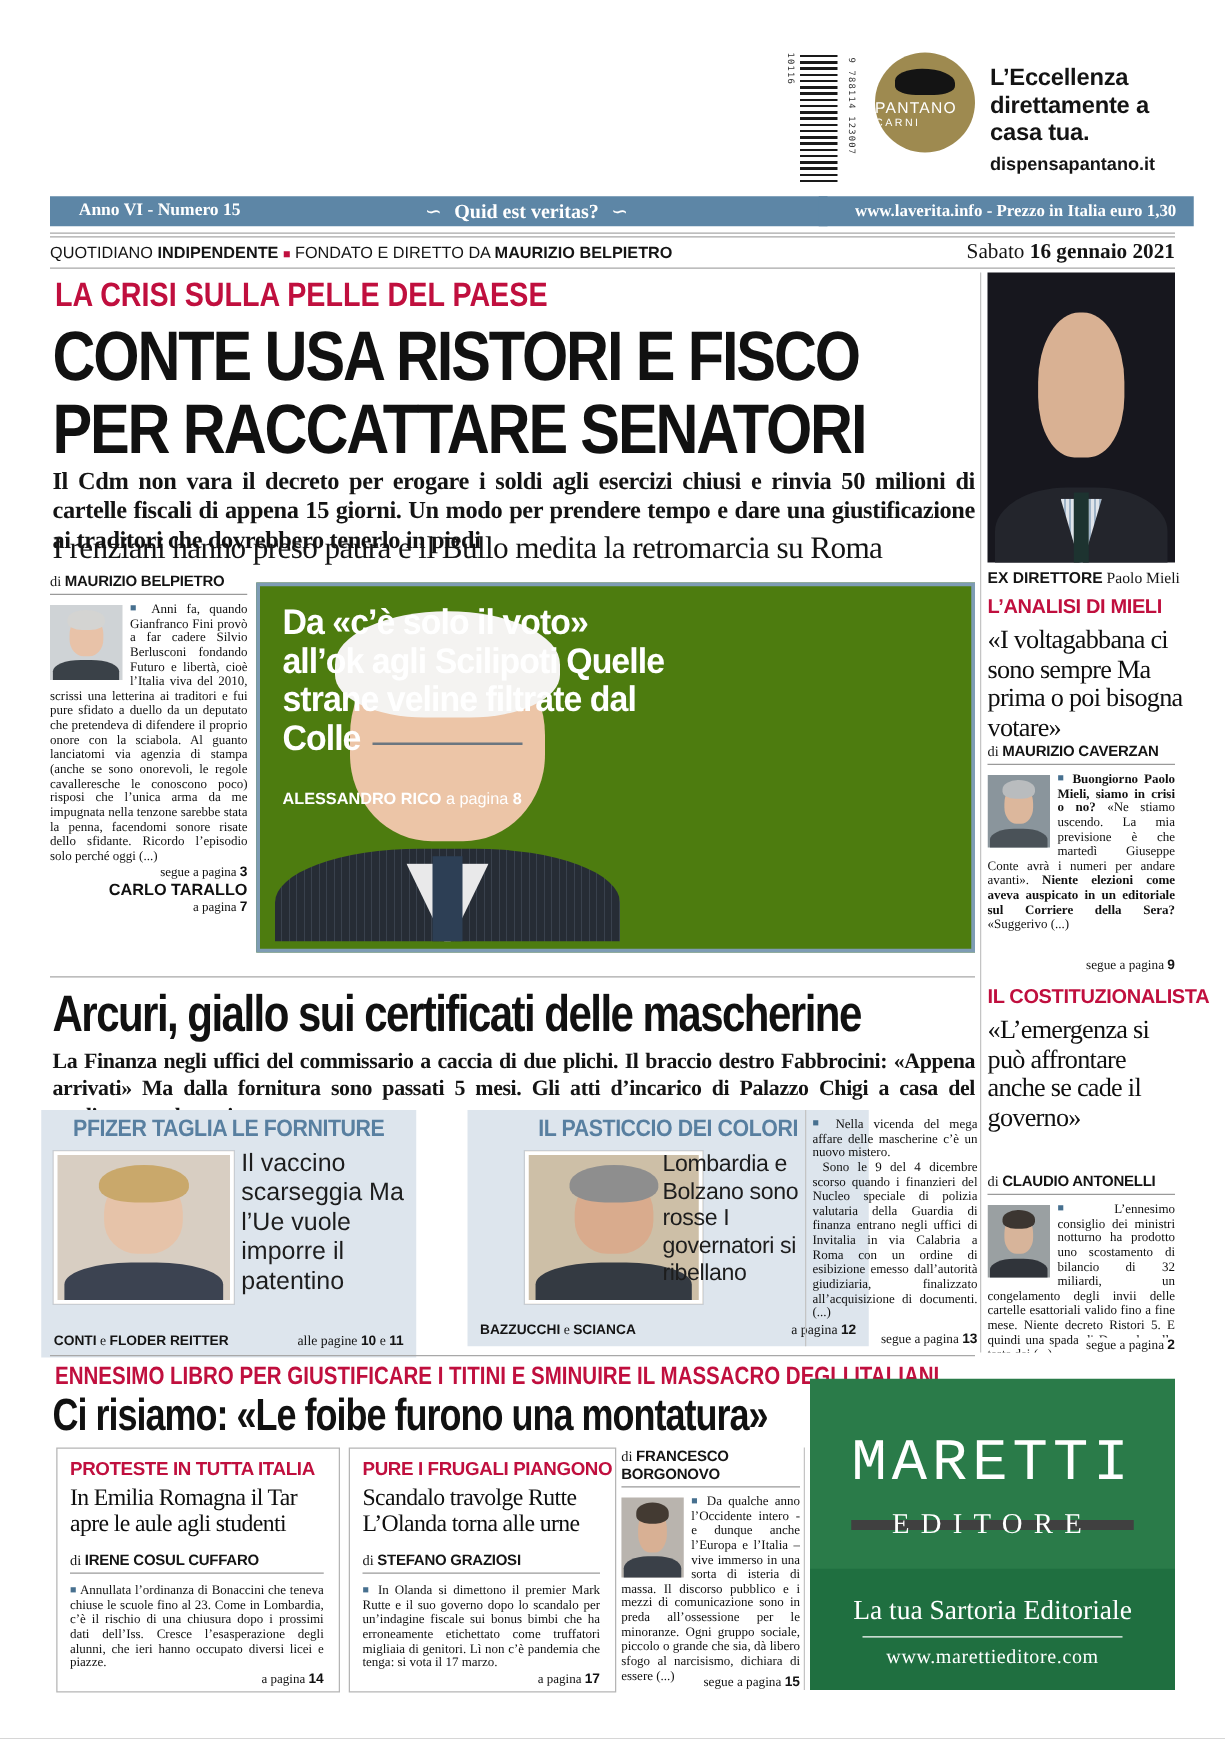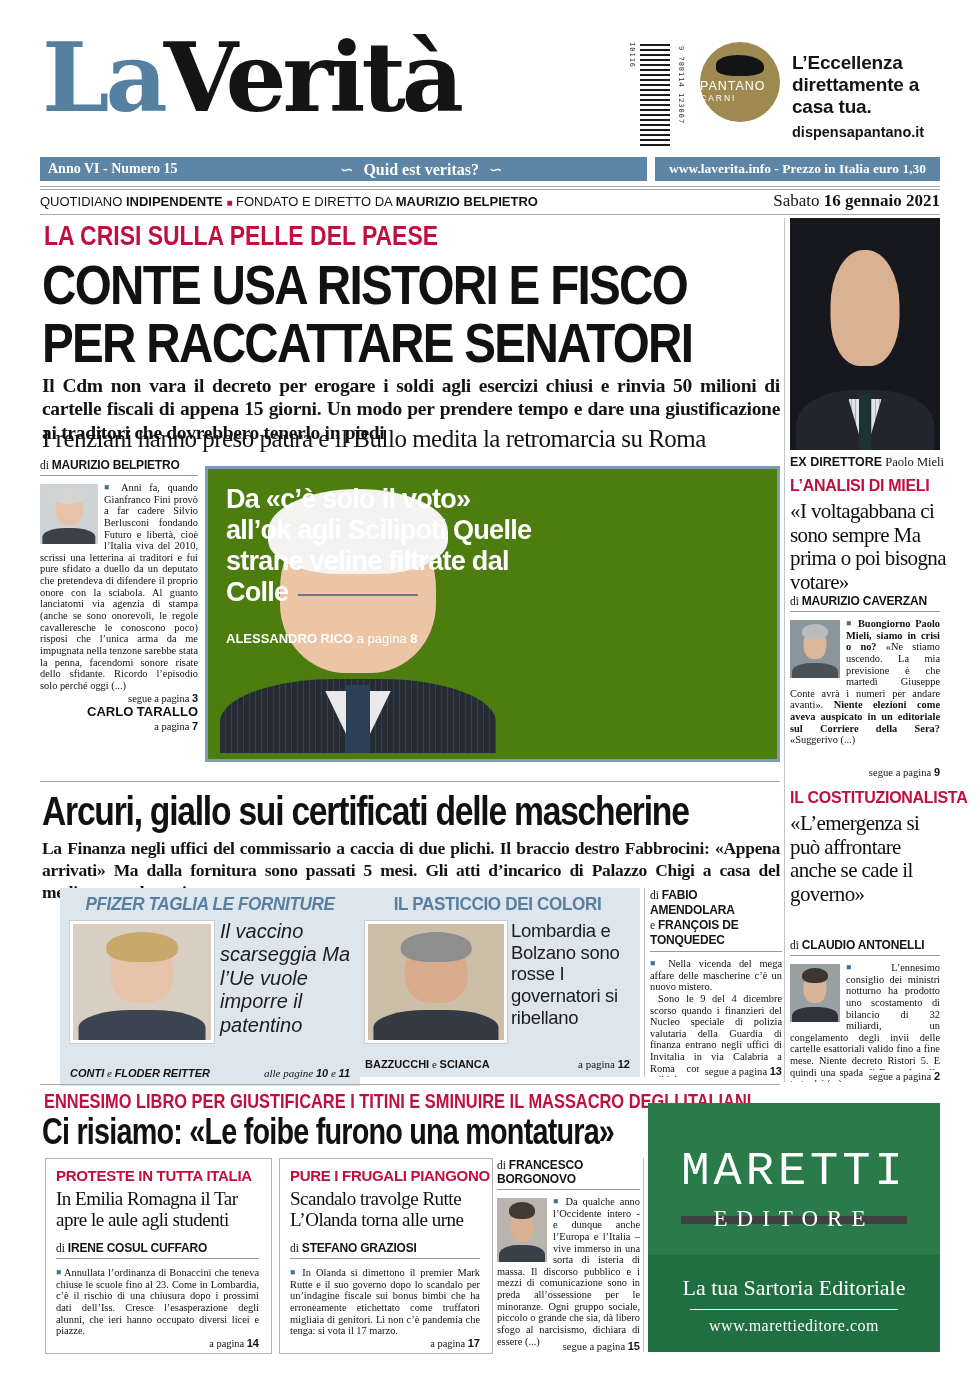--- a/index.html
+++ b/index.html
@@ -11,21 +11,21 @@
   .b{font-weight:bold;}
   .i{}
   .just{text-align:justify;}
   .cond{display:inline-block;transform:scaleX(0.85);transform-origin:0 50%;white-space:nowrap;
         font-family:"Liberation Sans",sans-serif;font-weight:900;}
   .crimson{color:#c00f3e;}
   .hr{position:absolute;height:1px;background:#a8a8a8;}
   .vr{position:absolute;width:1px;background:#c4c4c4;}
   
   .logo{font-family:"DejaVu Serif",serif;font-weight:bold;font-size:96px;line-height:1;letter-spacing:-4px;}
-  .bluebar{background:#5d86a6;color:#fff;display:flex;align-items:center;}
+  .bluebar{background:#5d86a6;color:#fff;display:flex;align-items:center;padding-left:15px;}
   .barcode{background:#fff;}
   .barcode .bars{position:absolute;left:10px;top:4px;right:12px;bottom:4px;
       background:repeating-linear-gradient(180deg,#1a1a1a 0 2px,#fff 2px 5px);}
   .bc-num{position:absolute;writing-mode:vertical-rl;font-family:"DejaVu Sans Mono",monospace;font-size:7px;color:#333;letter-spacing:1px;}
   .pantano-circle{border-radius:50%;background:#9e8a50;color:#fff;text-align:left;overflow:hidden;}
   .cow{position:absolute;left:20%;top:16%;width:60%;height:26%;background:#141414;
        border-radius:45% 55% 35% 35%;}
   
   .byline{font-size:12px;border-bottom:1px solid #9a9a9a;padding-bottom:3px;color:#141414;}
   .byline .di{font-family:"Liberation Serif",serif;font-size:11.5px;}
@@ -77,23 +77,20 @@
   .maretti .sub{position:absolute;top:103px;left:0;right:0;font-size:23px;letter-spacing:9px;}
   .maretti .tag{position:absolute;top:172px;left:0;right:0;font-size:22px;}
   .maretti .line{position:absolute;top:206px;left:42px;right:42px;height:1px;background:#fff;}
   .maretti .url{position:absolute;top:214px;left:0;right:0;font-size:16px;letter-spacing:0.5px;}
 </style>
 </head>
 <body>
 
 <div id="page">
 
-  <div class="abs logo" style="left:42px;top:30px;">
-    <span style="color:#55809f;">La</span><span style="color:#141414;">Verità</span>
-  </div>
 
   <div class="abs barcode" style="left:630px;top:40px;width:52px;height:112px;">
     <span class="bars"></span>
     <span class="bc-num" style="left:-2px;top:2px;">10116</span>
     <span class="bc-num" style="right:-3px;top:6px;">9 788114 123007</span>
   </div>
 
   <div class="abs pantano-circle" style="left:700px;top:42px;width:80px;height:80px;">
     <i class="cow" style="position:absolute;"></i>
     <div style="position:absolute;top:46%;left:0;right:0;font-size:12.5px;letter-spacing:1px;">PANTANO</div>
@@ -198,54 +195,50 @@
     </div>
     <div class="segue"><span>segue a pagina </span><span class="pg">9</span></div>
   </div>
 
   <div class="hr" style="left:40px;top:781px;width:740px;"></div>
   <div class="abs" style="left:42px;top:788px;">
     <span class="cond" style="font-size:41px;letter-spacing:-1.5px;transform:scaleX(0.82);color:#111;">Arcuri, giallo sui certificati delle mascherine</span>
   </div>
   <div class="abs serif b just" style="left:42px;top:838px;width:738px;font-size:17.5px;line-height:1.25;letter-spacing:-0.3px;">La Finanza negli uffici del commissario a caccia di due plichi. Il braccio destro Fabbrocini: «Appena arrivati» Ma dalla fornitura sono passati 5 mesi. Gli atti d’incarico di Palazzo Chigi a casa del mediatore sudamericano</div>
 
-  <div class="abs bluebox" style="left:60px;top:888px;width:300px;height:198px;font-style:italic;">
+  <div class="abs bluebox" style="left:33px;top:888px;width:300px;height:198px;">
     <div class="hdr">PFIZER TAGLIA LE FORNITURE</div>
     <div class="abs portrait photo-frame" style="left:10px;top:33px;width:138px;height:116px;--bg:#d8cec2;--skin:#e6c3a9;--hair:#c9a86b;--suit:#3c4351;">
         <i class="head"></i>
         <i class="hair"></i>
         <i class="torso"></i>
       </div>
     <div class="abs big" style="left:160px;top:32px;width:134px;font-size:20px;">Il vaccino scarseggia Ma l’Ue vuole imporre il patentino</div>
     <div class="foot">
       <span class="auth"><span>CONTI</span><span class="e"> e </span><span>FLODER REITTER</span></span>
       <span class="pg-line"><span>alle pagine </span><span class="pg">10</span><span> e </span><span class="pg">11</span></span>
     </div>
   </div>
 
-  <div class="abs bluebox" style="left:355px;top:888px;width:285px;height:189px;">
+  <div class="abs bluebox" style="left:374px;top:888px;width:285px;height:189px;padding-left:36px;">
     <div class="hdr">IL PASTICCIO DEI COLORI</div>
     <div class="abs portrait photo-frame" style="left:10px;top:33px;width:136px;height:116px;--bg:#cdbfa7;--skin:#d9ab8d;--hair:#8e8e8e;--suit:#343a42;">
         <i class="head"></i>
         <i class="hair"></i>
         <i class="torso"></i>
       </div>
     <div class="abs big" style="left:156px;top:32px;width:124px;font-size:18.5px;letter-spacing:-0.3px;">Lombardia e Bolzano sono rosse I governatori si ribellano</div>
     <div class="foot">
       <span class="auth"><span>BAZZUCCHI</span><span class="e"> e </span><span>SCIANCA</span></span>
       <span class="pg-line"><span>a pagina </span><span class="pg">12</span></span>
     </div>
   </div>
 
   <div class="vr" style="left:644px;top:888px;height:189px;"></div>
   <div class="abs" style="left:650px;top:888px;width:132px;height:189px;overflow:hidden;">
-    <div class="byline" style="line-height:1.25;">
-      <span class="di">di </span><span class="nm">FABIO AMENDOLARA</span><br>
-      <span class="di">e </span><span class="nm">FRANÇOIS DE TONQUEDEC</span>
-    </div>
     <div class="body-txt" style="margin-top:6px;">
       <div><span class="bullet">■</span><span> Nella vicenda del mega affare delle mascherine c’è un nuovo mistero.</span></div>
       <div style="text-indent:8px;">Sono le 9 del 4 dicembre scorso quando i finanzieri del Nucleo speciale di polizia valutaria della Guardia di finanza entrano negli uffici di Invitalia in via Calabria a Roma con un ordine di esibizione emesso dall’autorità giudiziaria, finalizzato all’acquisizione di documenti. (...)</div>
     </div>
     <div class="segue"><span>segue a pagina </span><span class="pg">13</span></div>
   </div>
 
   <div class="abs red-label" style="left:790px;top:789px;">IL COSTITUZIONALISTA</div>
   <div class="abs serif-head" style="left:790px;top:812px;width:156px;">«L’emergenza si può affrontare anche se cade il governo»</div>
   <div class="abs byline" style="left:790px;top:938px;width:150px;">

